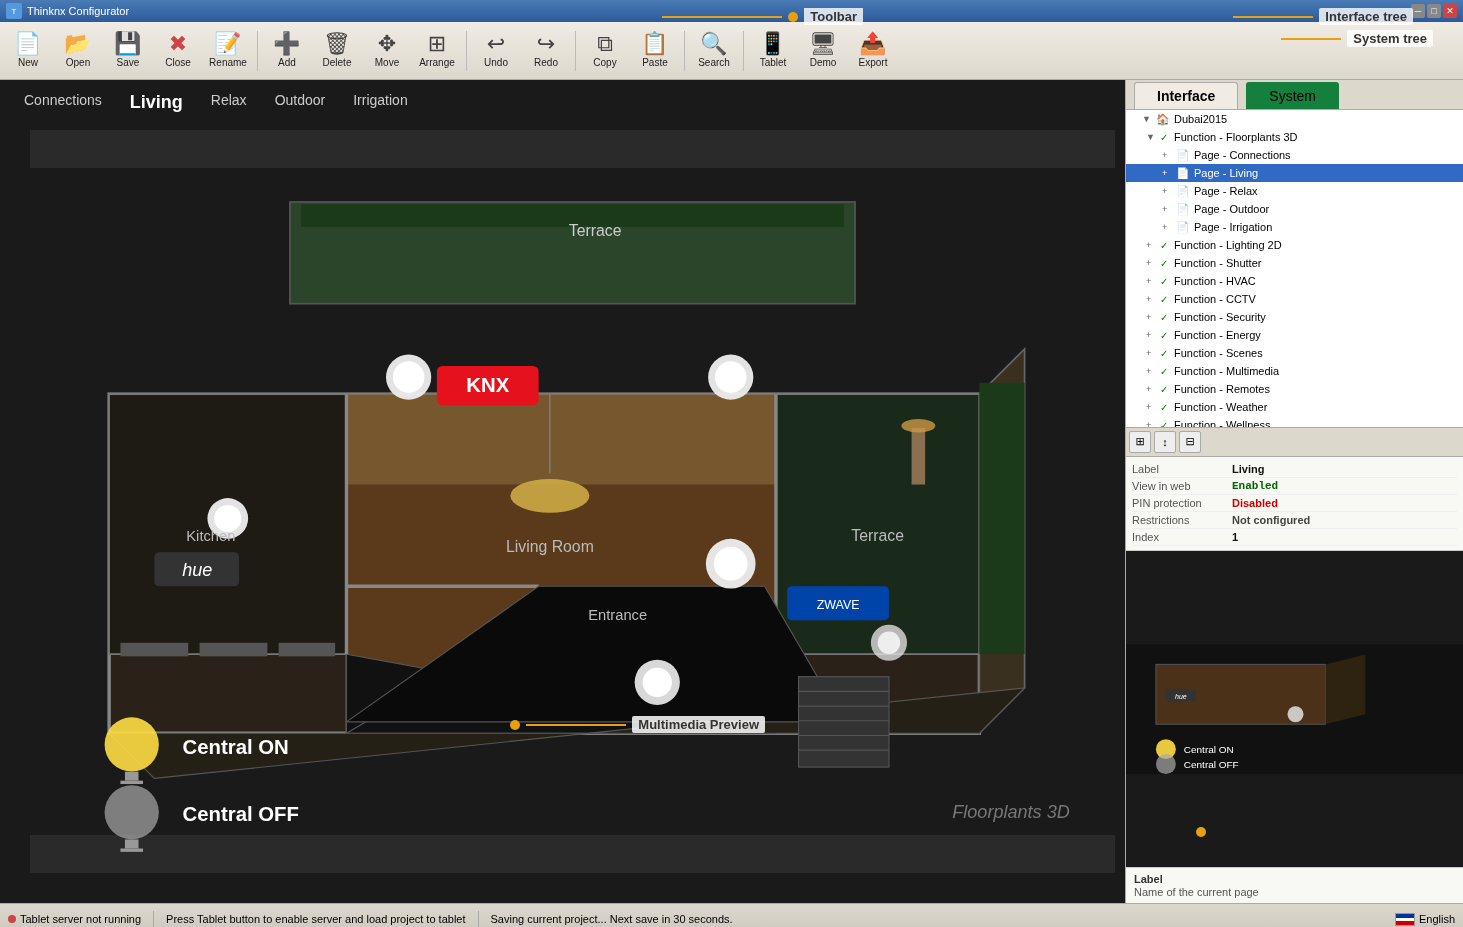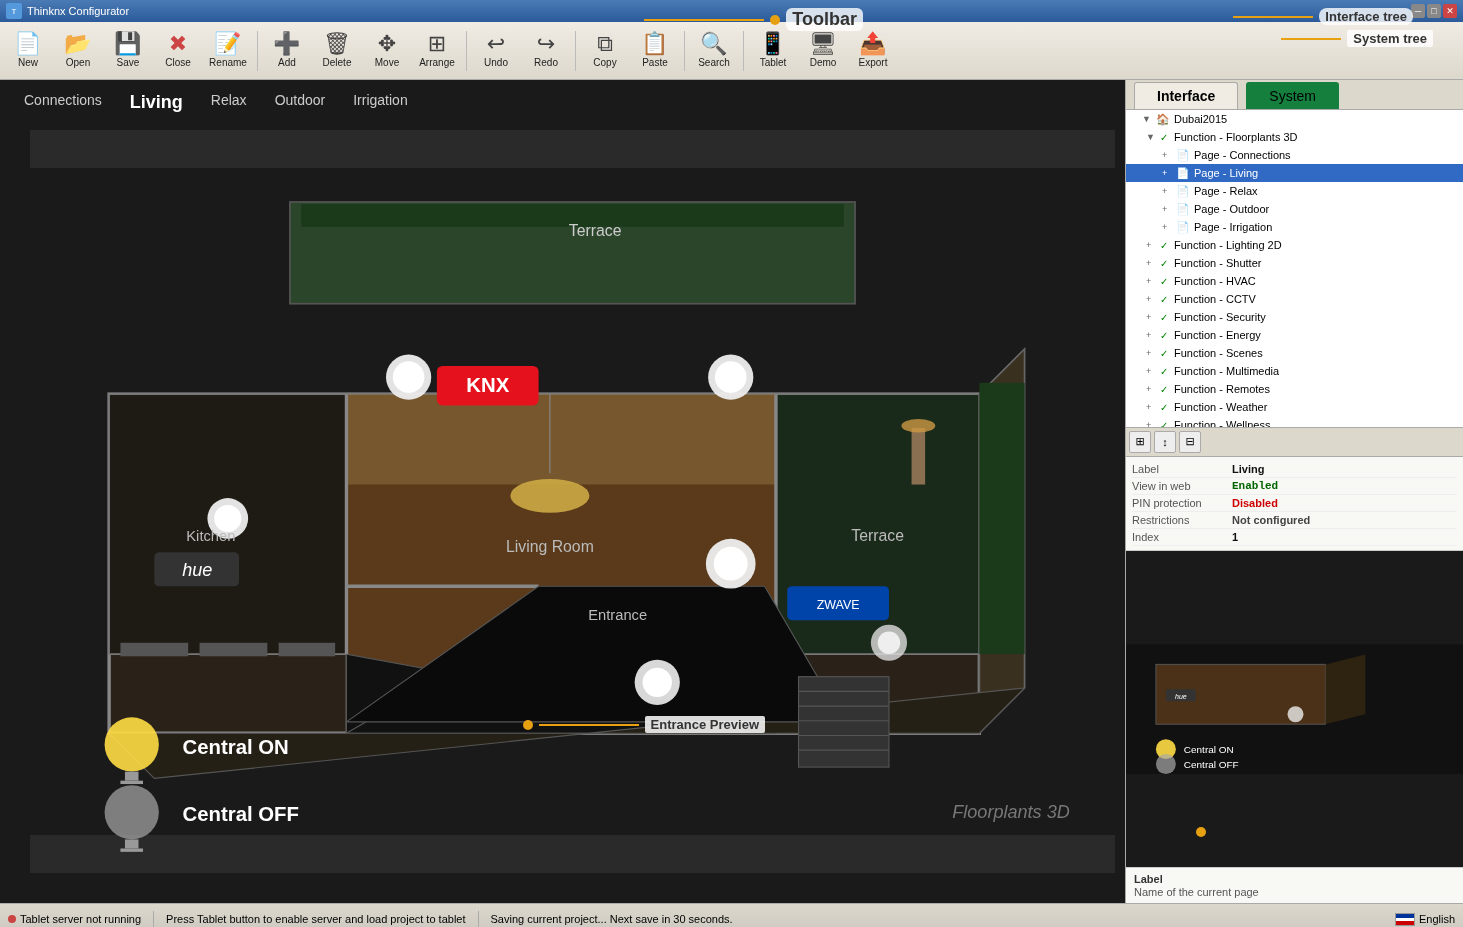--- a/index.html
+++ b/index.html
@@ -324,25 +324,25 @@
     <span>Demo</span>
   </div>
   <div class="toolbar-btn">
     <span class="tb-icon">📤</span>
     <span>Export</span>
   </div>
 
   <div style="position:absolute; top: 8px; right: 600px; display:flex; align-items:center; gap:6px; pointer-events:none;">
     <div style="width:120px; height:2px; background:#e6a010;"></div>
     <div style="width:10px;height:10px;background:#e6a010;border-radius:50%;"></div>
-    <span style="font-size:18px;font-weight:bold;color:#333;background:rgba(255,255,255,0.8);padding:1px 6px;border-radius:6px;">Toolbar</span>
+    <span style="font-size:13px;font-weight:bold;color:#333;background:rgba(255,255,255,0.8);padding:1px 6px;border-radius:0;">Toolbar</span>
   </div>
   <div style="position:absolute; top: 8px; right: 50px; display:flex; align-items:center; gap:6px; pointer-events:none;">
     <div style="width:80px; height:2px; background:#e6a010;"></div>
-    <span style="font-size:13px;font-weight:bold;color:#333;background:rgba(255,255,255,0.8);padding:1px 6px;border-radius:8px;">Interface tree</span>
+    <span style="font-size:13px;font-weight:bold;color:#333;background:rgba(255,255,255,0.8);padding:1px 6px;border-radius:2px;">Interface tree</span>
   </div>
   <div style="position:absolute; top: 30px; right: 30px; display:flex; align-items:center; gap:6px; pointer-events:none;">
     <div style="width:60px; height:2px; background:#e6a010;"></div>
     <span style="font-size:13px;font-weight:bold;color:#333;background:rgba(255,255,255,0.8);padding:1px 6px;border-radius:2px;">System tree</span>
   </div>
 </div>
 
 <div id="main">
 
   <div id="canvas-area">
@@ -451,21 +451,21 @@
         <circle cx="90" cy="570" r="24" fill="#aaa" opacity="0.7"></circle>
         <rect x="84" y="594" width="12" height="8" fill="#999"></rect>
         <rect x="80" y="602" width="20" height="3" fill="#999"></rect>
         <text x="135" y="578" font-family="Arial" font-size="18" fill="white" font-weight="bold">Central OFF</text>
       </svg>
     </div>
 
     <div style="position:absolute; bottom: 170px; right: 360px; display:flex; align-items:center; gap:6px; pointer-events:none; z-index:20;">
       <div style="width:10px;height:10px;background:#e6a010;border-radius:50%;"></div>
       <div style="width:100px; height:2px; background:#e6a010;"></div>
-      <span style="font-size:13px;font-weight:bold;color:#333;background:rgba(255,255,255,0.85);padding:1px 6px;border-radius:2px;">Entrance Preview</span>
+      <span style="font-size:13px;font-weight:bold;color:#333;background:rgba(255,255,255,0.85);padding:1px 6px;border-radius:2px;">Multimedia Preview</span>
     </div>
   </div>
 
   <div id="right-panel">
 
     <div id="panel-tabs">
       <div class="panel-tab active">Interface</div>
       <div class="panel-tab">System</div>
     </div>
 

